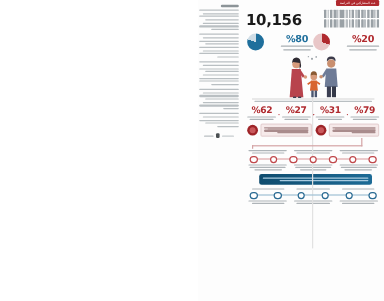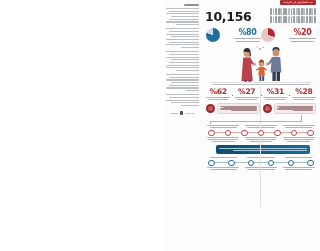--- a/index.html
+++ b/index.html
@@ -362,21 +362,21 @@
         <div class="dotsep"></div>
         <div class="quad-item">
           <div class="pct">%31</div>
           <div class="quad-cap">
               <div class="tl s1"></div>
               <div class="tl s3"></div>
             </div>
         </div>
         <div class="dotsep"></div>
         <div class="quad-item">
-          <div class="pct">%28</div>
+          <div class="pct">%79</div>
           <div class="quad-cap">
               <div class="tl s1"></div>
               <div class="tl s3"></div>
             </div>
         </div>
       </div>
 
       <div class="cards">
         <div class="card">
           <div class="circ"></div>

